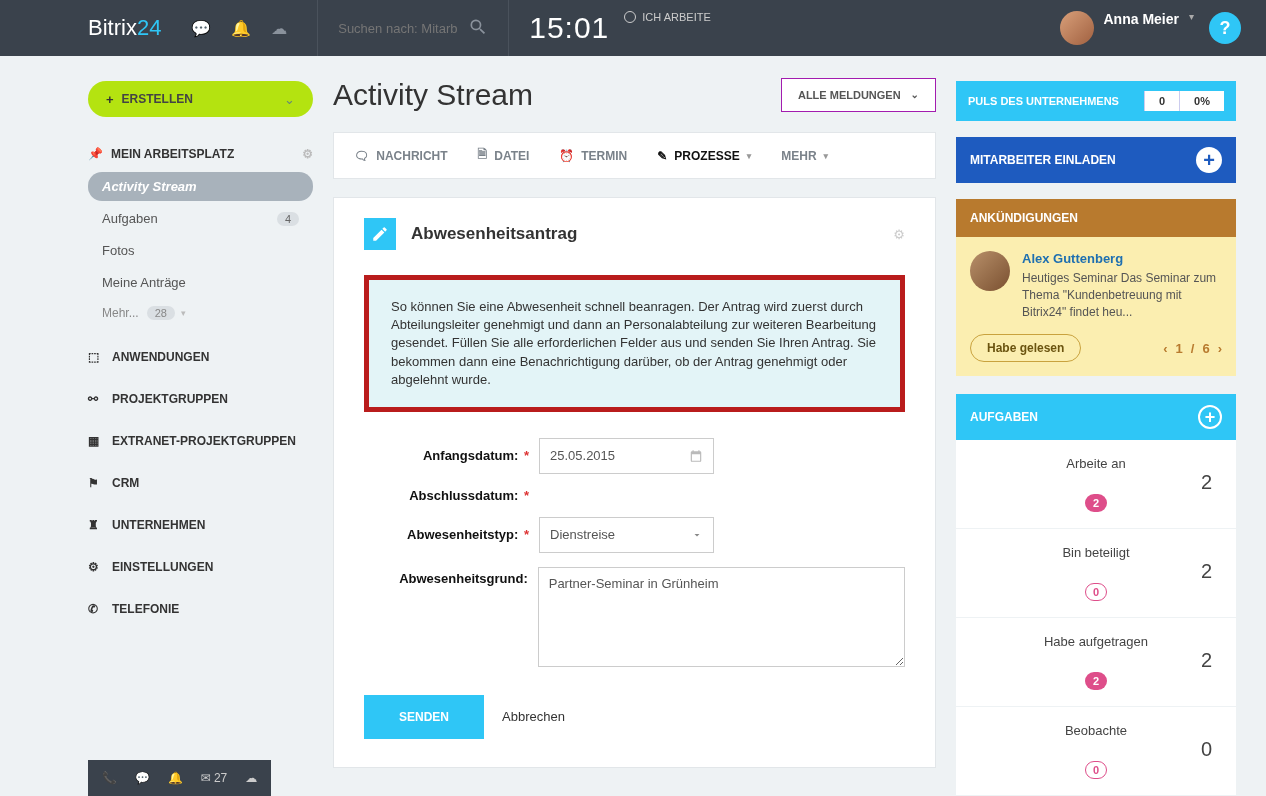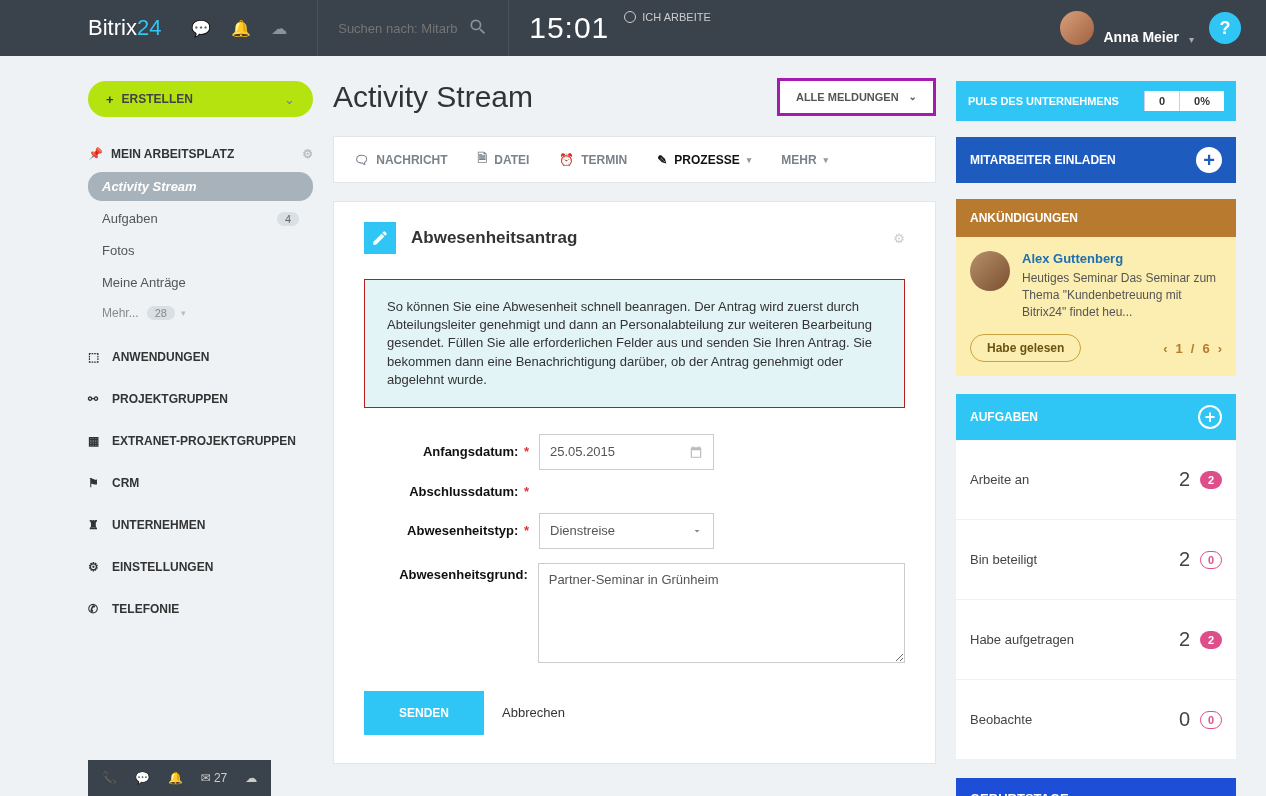--- a/index.html
+++ b/index.html
@@ -11,21 +11,21 @@
 .brand-accent { color: #2fc6f6; }
 .topbar-icons { margin-left: 30px; display: flex; gap: 20px; align-items: center; color: #8a929c; }
 .topbar-icons .ticon { cursor: pointer; font-size: 16px; }
 .search-area { margin-left: 30px; border-left: 1px solid #4a525c; border-right: 1px solid #4a525c; padding: 0 20px; height: 100%; display: flex; align-items: center; gap: 10px; }
 .search-input { background: transparent; border: none; outline: none; color: #ccc; font-size: 13px; width: 120px; }
 .search-icon svg { width: 20px; height: 20px; fill: #8a929c; }
 .time-block { margin-left: 20px; display: flex; align-items: flex-start; }
 .time-text { font-size: 30px; font-weight: 200; letter-spacing: 1px; }
 .work-status { margin-left: 15px; font-size: 11px; color: #ccc; display: flex; align-items: center; gap: 6px; }
 .work-status .dot { width: 12px; height: 12px; border: 1px solid #ccc; border-radius: 50%; display: inline-block; }
-.user-block { margin-left: auto; margin-right: 15px; display: flex; align-items: flex-end; gap: 10px; }
+.user-block { margin-left: auto; margin-right: 15px; display: flex; align-items: flex-start; gap: 10px; }
 .avatar { width: 34px; height: 34px; border-radius: 50%; background: linear-gradient(135deg,#d9a07a,#a06040); }
 .username { font-weight: 600; font-size: 14px; }
 .help-btn { width: 32px; height: 32px; border-radius: 50%; background: #2fc6f6; color: #fff; font-weight: bold; font-size: 18px; display: flex; align-items: center; justify-content: center; margin-right: 25px; }
 
 
 .layout { display: flex; padding-left: 88px; padding-right: 30px; }
 
 
 .sidebar { width: 225px; padding-top: 25px; }
 .create-btn { background: #b4e310; border-radius: 20px; height: 36px; display: flex; align-items: center; padding: 0 18px; justify-content: space-between; cursor: pointer; }
@@ -41,33 +41,33 @@
 .sidebar-more { display: flex; align-items: center; padding: 6px 14px; color: #888; font-size: 12px; }
 .sidebar-more .badge { margin-left: 8px; background: #dadfe3; padding: 1px 8px; border-radius: 10px; font-size: 11px; }
 .sidebar-nav { margin-top: 10px; }
 .nav-item { display: flex; align-items: center; gap: 10px; padding: 14px 0; font-size: 12px; font-weight: bold; color: #333; cursor: pointer; }
 .nav-icon { width: 14px; display: inline-block; color: #333; }
 
 
 .main { flex: 1; padding: 22px 20px 0 20px; min-width: 0; }
 .page-title-row { display: flex; align-items: center; }
 .page-title { font-size: 30px; font-weight: 300; color: #333; }
-.filter-btn { margin-left: auto; border: 3px solid #a21caf; background: #fff; padding: 10px 16px; font-size: 11px; font-weight: bold; color: #555; display: flex; align-items: flex-start; gap: 10px; cursor: pointer; }
+.filter-btn { margin-left: auto; border: 1px solid #a21caf; background: #fff; padding: 10px 16px; font-size: 11px; font-weight: bold; color: #555; display: flex; align-items: flex-start; gap: 10px; cursor: pointer; }
 .tabbar { display: flex; gap: 30px; background: #fff; border: 1px solid #e2e6e9; padding: 12px 20px; margin-top: 20px; font-size: 12px; font-weight: bold; color: #7a828a; }
 .tabbar .tab { display: flex; align-items: center; gap: 7px; cursor: pointer; }
 .tabbar .tab.active { color: #111; }
 .tabbar .tab .tchev { font-size: 9px; color: #999; }
 
 .card { background: #fff; border: 1px solid #e2e6e9; margin-top: 18px; padding: 20px 30px 28px 30px; }
 .card-head { display: flex; align-items: center; gap: 15px; }
 .card-icon { width: 32px; height: 32px; background: #2fc6f6; display: flex; align-items: center; justify-content: center; }
 .card-icon svg { width: 18px; height: 18px; fill: #fff; }
 .card-title { font-size: 17px; font-weight: bold; color: #333; }
 .card-gear { margin-left: auto; color: #ccc; }
-.infobox { background: #e3f4f7; border: 1px solid #b91c1c; padding: 18px 22px; margin-top: 25px; font-size: 13px; color: #333; line-height: 1.4; }
+.infobox { background: #e3f4f7; border: 5px solid #b91c1c; padding: 18px 22px; margin-top: 25px; font-size: 13px; color: #333; line-height: 1.4; }
 .form { margin-top: 26px; }
 .form-row { display: flex; align-items: center; margin: 14px 0; }
 .form-label { width: 175px; text-align: right; font-size: 13px; font-weight: bold; color: #111; padding-right: 10px; }
 .form-label.top { align-self: flex-start; padding-top: 4px; }
 .req { color: #d33; margin-left: 2px; }
 .input-date, .input-select { width: 175px; height: 36px; border: 1px solid #ccc; padding: 0 10px; font-size: 13px; color: #555; display: flex; align-items: center; justify-content: space-between; background: #fff; }
 .input-date svg { width: 14px; height: 14px; fill: #bbb; }
 .input-select svg { width: 12px; height: 12px; fill: #888; }
 .textarea { width: 370px; height: 100px; border: 1px solid #ccc; padding: 8px 10px; font-size: 13px; color: #555; resize: both; }
 .action-row { display: flex; align-items: center; gap: 18px; margin-top: 28px; }
@@ -88,21 +88,21 @@
 .announce-avatar { width: 40px; height: 40px; border-radius: 50%; background: linear-gradient(135deg,#b8906a,#7a5030); flex-shrink: 0; }
 .announce-name { color: #1e6fb0; font-weight: bold; font-size: 13px; }
 .announce-text { color: #555; font-size: 12px; margin-top: 4px; line-height: 1.4; }
 .announce-foot { display: flex; align-items: center; margin-top: 14px; }
 .read-btn { border: 1px solid #c9a23e; background: transparent; border-radius: 15px; padding: 6px 16px; font-size: 12px; color: #6b5410; font-weight: bold; cursor: pointer; display: inline-block; }
 .pager { margin-left: auto; display: flex; align-items: center; gap: 8px; color: #b87a2e; font-size: 13px; font-weight: bold; }
 .pager .arrow { cursor: pointer; }
 .tasks { margin-top: 18px; }
 .tasks-head { background: #2fc6f6; color: #fff; padding: 11px 14px; font-size: 12px; font-weight: bold; display: flex; align-items: center; }
 .tasks-head .plus-circle { margin-left: auto; width: 24px; height: 24px; border-radius: 50%; border: 2px solid #fff; display: flex; align-items: center; justify-content: center; font-size: 18px; }
-.task-row { background: #fff; border-bottom: 1px solid #eef2f4; padding: 28px 14px; display: flex; align-items: center; font-size: 13px; color: #444; }
+.task-row { background: #fff; border-bottom: 1px solid #eef2f4; padding: 16px 14px; display: flex; align-items: center; font-size: 13px; color: #444; flex-direction: column; }
 .task-row .count { margin-left: auto; font-size: 20px; font-weight: 300; margin-right: 10px; }
 .task-row .pill { min-width: 22px; height: 18px; border-radius: 10px; display: flex; align-items: center; justify-content: center; font-size: 11px; font-weight: bold; }
 .pill.pink { background: #de4e8a; color: #fff; }
 .pill.hollow { border: 1px solid #de4e8a; color: #de4e8a; }
 .birthdays { margin-top: 18px; background: #1d4ed8; color: #fff; padding: 13px 14px; font-size: 13px; font-weight: bold; }
 
 
 .bottombar { position: fixed; left: 88px; bottom: 0; height: 36px; background: #3a424c; display: flex; align-items: center; padding: 0 14px; gap: 18px; color: #ccc; font-size: 12px; }
 .bottombar .bi { cursor: pointer; display: flex; align-items: center; gap: 3px; }
 </style>

